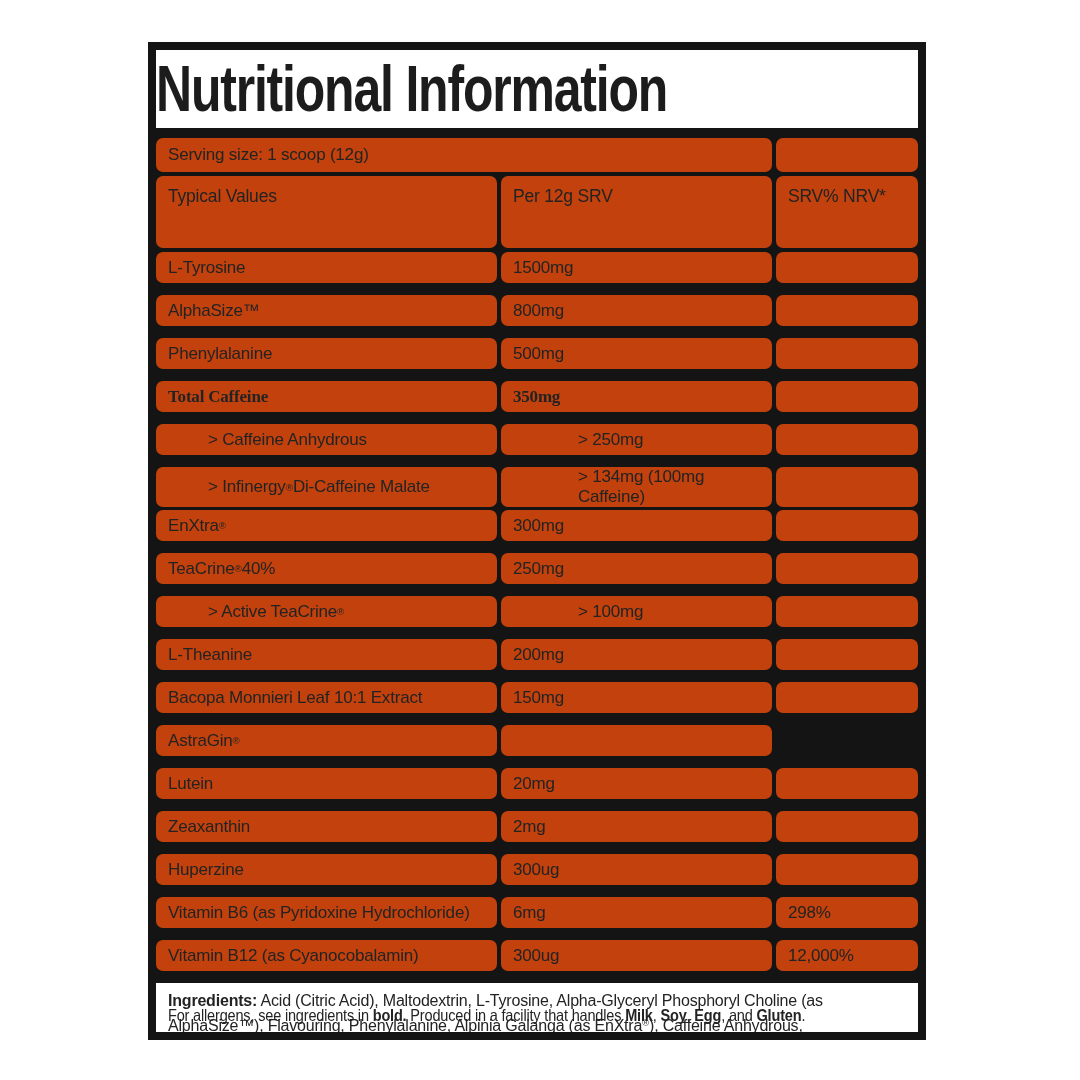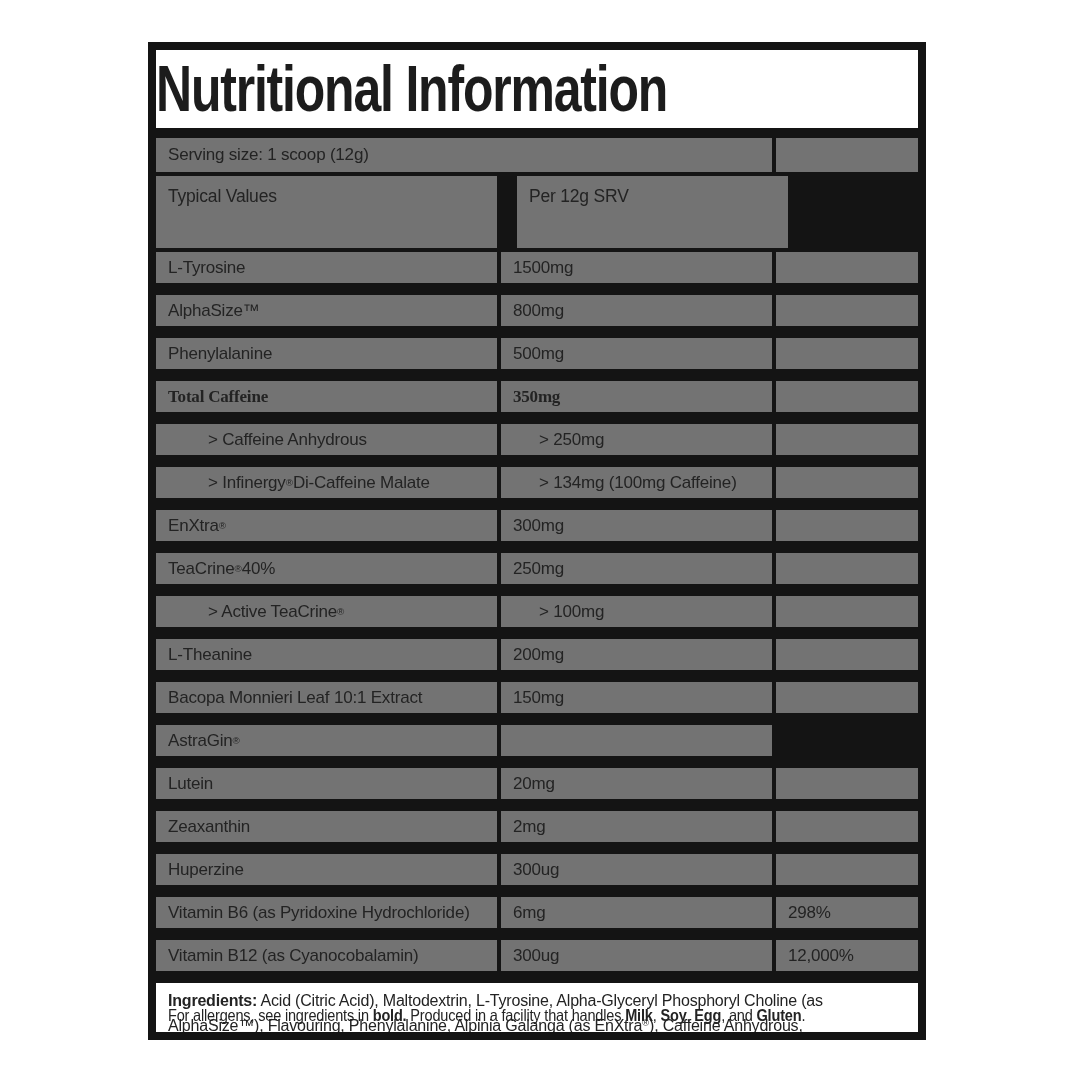--- a/index.html
+++ b/index.html
@@ -50,50 +50,51 @@
     height: 34px;
     display: grid;
     grid-template-columns: 616px 1fr;
     column-gap: 4px;
   }
   .header-row {
     margin-top: 4px;
     height: 72px;
     display: grid;
     grid-template-columns: 341px 271px 1fr;
-    column-gap: 20px;
+    column-gap: 4px;
   }
   .rows {
     margin-top: 4px;
     display: grid;
     grid-auto-rows: 31px;
     row-gap: 12px;
   }
   .row {
     display: grid;
     grid-template-columns: 341px 271px 1fr;
     column-gap: 4px;
   }
   .cell {
-    background: #737373;
+    background: #c2410c;
     display: flex;
     align-items: center;
     padding-left: 12px;
     font-size: 17px;
     letter-spacing: -0.2px;
     color: #232323;
+    border-radius: 7px;
   }
   .head {
     align-items: flex-start;
     padding-top: 10px;
     font-size: 17.5px;
   }
   .bold { font-weight: bold; font-family: Liberation Serif, serif; }
   .indent-name  { padding-left: 52px; }
-  .indent-amt   { padding-left: 38px; }
+  .indent-amt   { padding-left: 77px; }
   .reg {
     font-size: 0.58em;
     vertical-align: 0.55em;
     letter-spacing: 0;
   }
   .ing-sec {
     margin-top: 12px;
     flex: 1;
     background: #ffffff;
     position: relative;
@@ -131,20 +132,21 @@
     </div>
 
     <div class="serving-row">
       <div class="cell">Serving size: 1 scoop (12g)</div>
       <div class="cell"></div>
     </div>
 
     <div class="header-row">
       <div class="cell head">Typical Values</div>
       <div class="cell head">Per 12g SRV</div>
+      <div class="cell head">SRV% NRV*</div>
     </div>
 
     <div class="rows">
         <div class="row">
           <div class="cell">L-Tyrosine</div>
           <div class="cell">1500mg</div>
           <div class="cell"></div>
         </div>
         <div class="row">
           <div class="cell">AlphaSize™</div>

